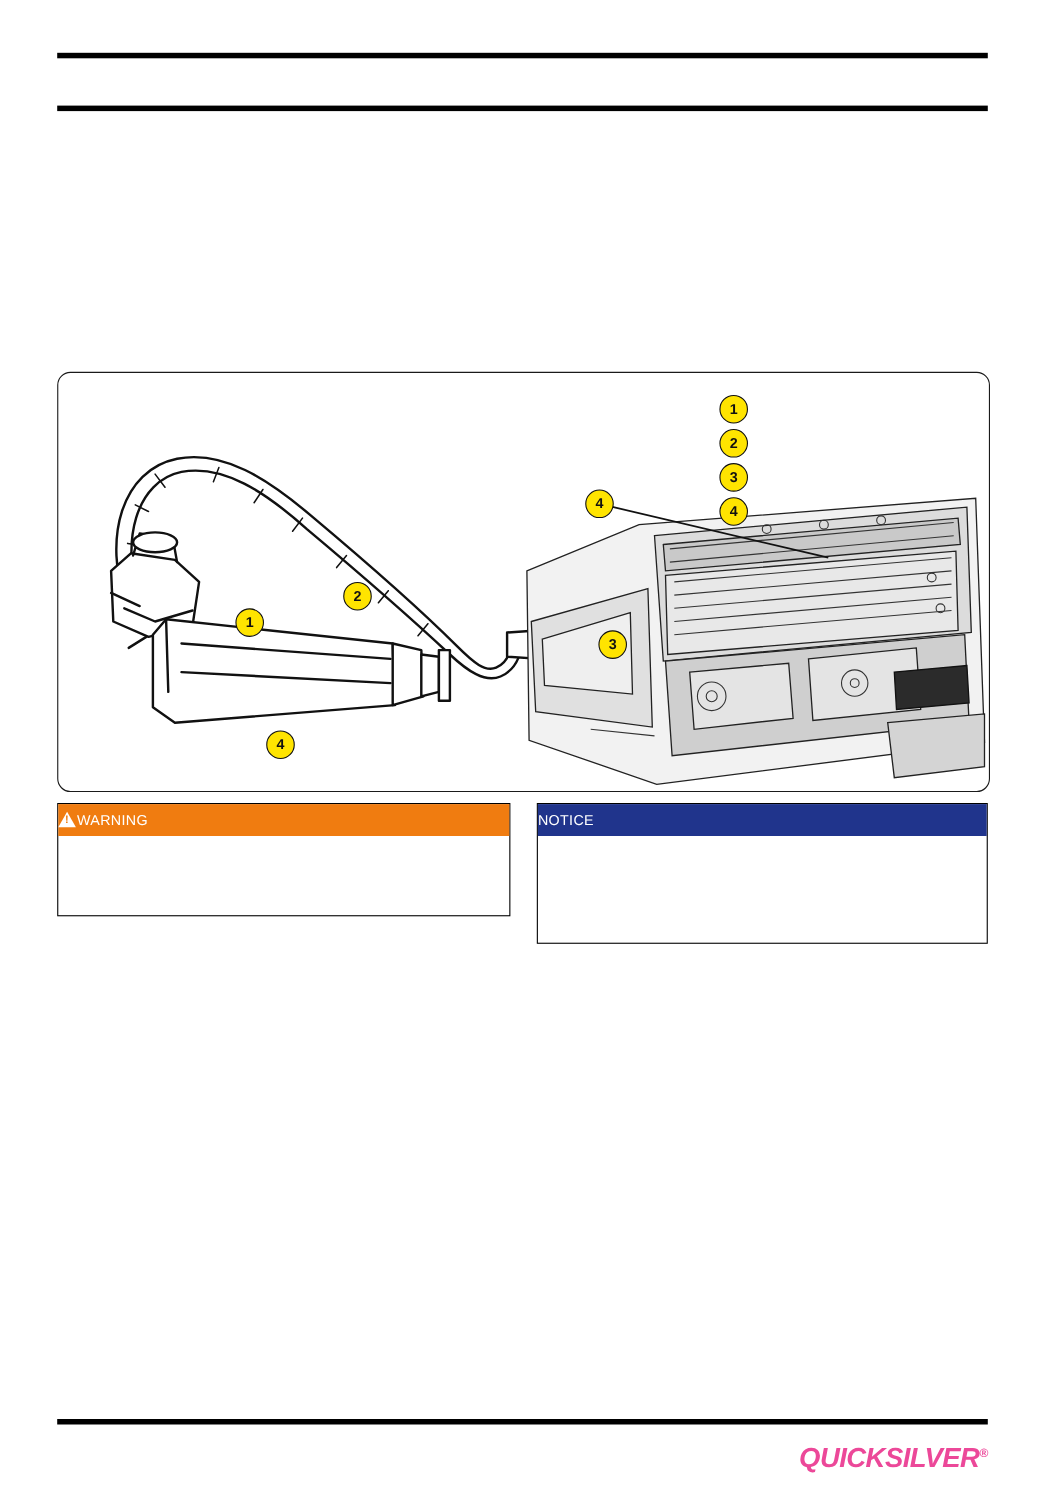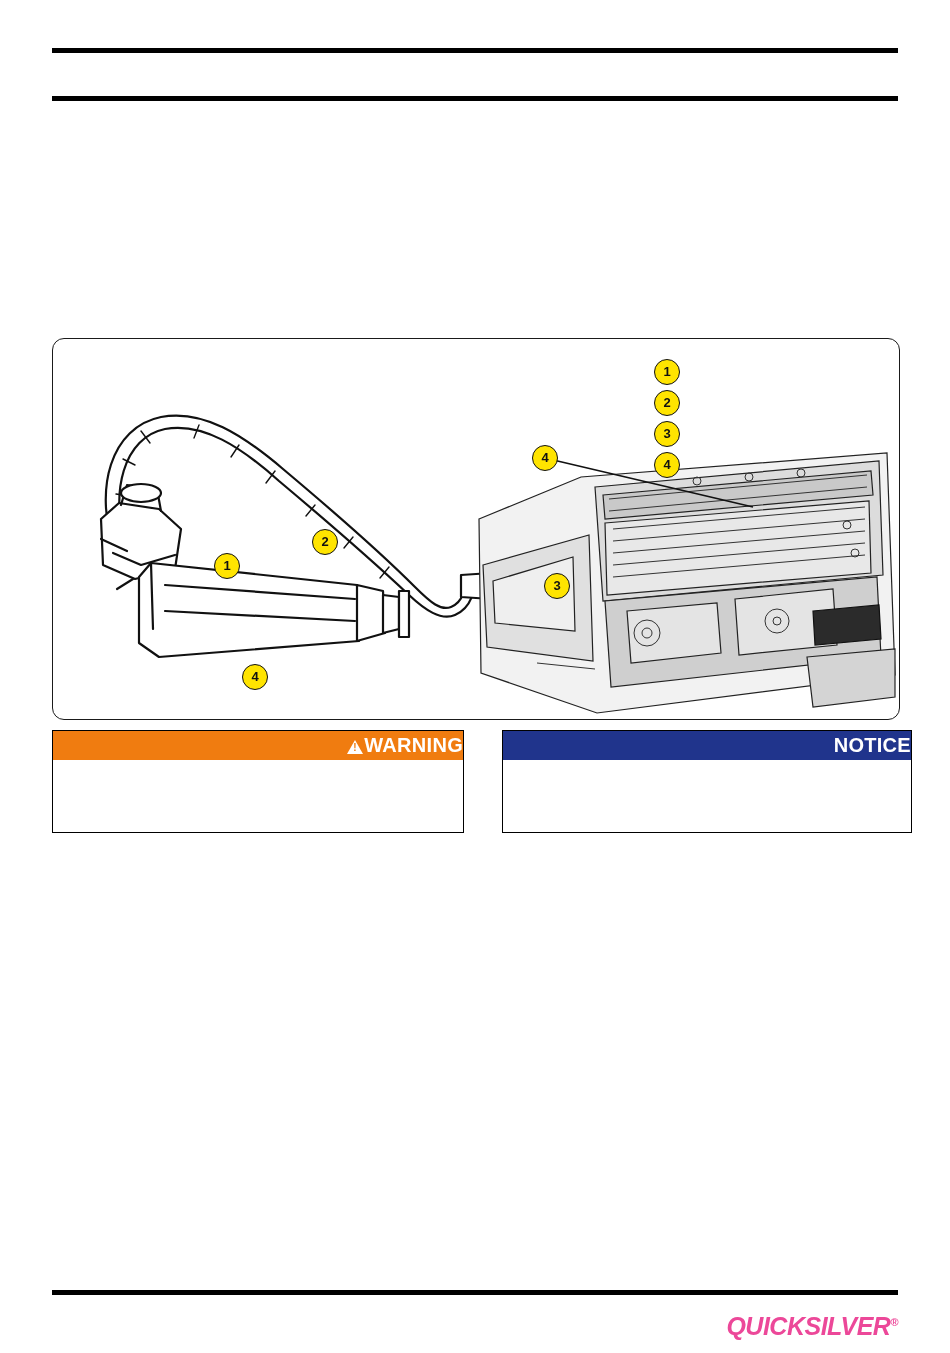--- a/index.html
+++ b/index.html
@@ -85,42 +85,42 @@
   .alert {
     position: absolute;
     top: 730px;
     border: 1.5px solid #000;
     background: #fff;
     box-sizing: border-box;
   }
   .alert .alert-head {
     height: 29px;
     line-height: 29px;
-    text-align: right;
-    font-weight: bold;
-    font-size: 20px;
+    text-align: left;
+    font-weight: normal;
+    font-size: 13px;
     color: #ffffff;
     letter-spacing: 0.3px;
   }
   .alert .alert-body {
     padding: 6px 8px 8px 8px;
     font-size: 12.5px;
     line-height: 16px;
     color: #000;
   }
   .alert.warning {
     left: 52px;
     width: 412px;
     height: 103px;
   }
   .alert.warning .alert-head { background: #f07c10; }
   .alert.notice {
-    left: 502px;
+    left: 488px;
     width: 410px;
-    height: 103px;
+    height: 128px;
   }
   .alert.notice .alert-head { background: #20348c; }
 
   .warn-tri {
     display: inline-block;
     width: 0; height: 0;
     border-left: 8px solid transparent;
     border-right: 8px solid transparent;
     border-bottom: 14px solid #ffffff;
     position: relative;

